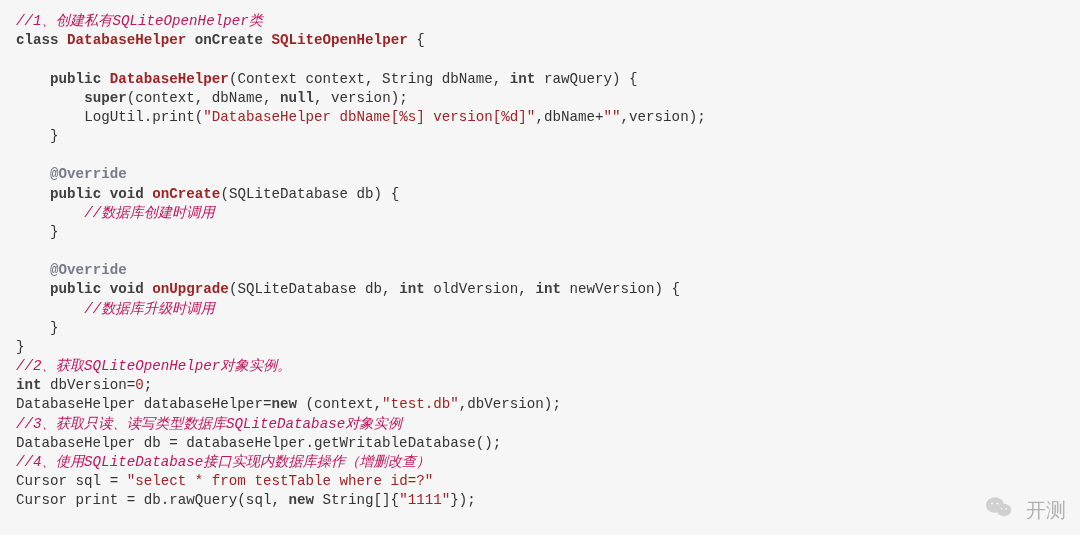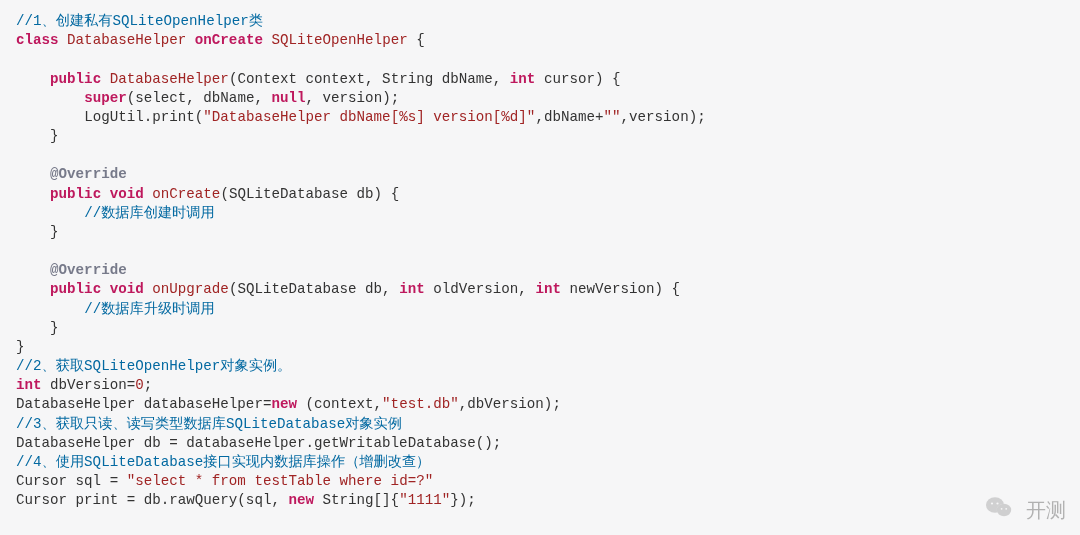--- a/index.html
+++ b/index.html
@@ -12,23 +12,23 @@
     font-family: "SFMono-Regular", Consolas, "Liberation Mono", Menlo, Courier, monospace;
     font-size: 14.2px;
     line-height: 1.35;
     color: #333;
     position: relative;
   }
   .code-block {
     padding: 12px 18px 14px 16px;
     white-space: pre;
   }
-  .c  { color: #0369a1; }   
-  .kw { color: #be185d; font-weight: 700; }      
-  .fn { color: #a02424; font-weight: 400; text-align: center; }      
+  .c  { color: #be185d; font-style: italic; }   
+  .kw { color: #404040; font-weight: 700; }      
+  .fn { color: #a02424; font-weight: 700; text-align: center; }      
   .an { color: #777a8a; font-weight: 700; }      
   .st { color: #a02424; }                        
   .nu { color: #a02424; }                        
   .pl { color: #333; }                           
 
   .watermark {
     position: absolute;
     right: 14px;
     bottom: 10px;
     display: flex;
@@ -41,22 +41,22 @@
     pointer-events: none;
   }
   .watermark svg { opacity: 0.55; }
 </style>
 </head>
 <body>
 
 <div class="code-block"><span class="c">//1、创建私有SQLiteOpenHelper类</span>
 <span class="kw">class</span> <span class="fn">DatabaseHelper</span> <span class="kw">onCreate</span> <span class="fn">SQLiteOpenHelper</span><span class="pl"> {</span>
 
-    <span class="kw">public</span> <span class="fn">DatabaseHelper</span><span class="pl">(Context context, String dbName, </span><span class="kw">int</span><span class="pl"> cursor) {</span>
-        <span class="kw">super</span><span class="pl">(select, dbName, </span><span class="kw">null</span><span class="pl">, version);</span>
+    <span class="kw">public</span> <span class="fn">DatabaseHelper</span><span class="pl">(Context context, String dbName, </span><span class="kw">int</span><span class="pl"> rawQuery) {</span>
+        <span class="kw">super</span><span class="pl">(context, dbName, </span><span class="kw">null</span><span class="pl">, version);</span>
         <span class="pl">LogUtil.print(</span><span class="st">"DatabaseHelper dbName[%s] version[%d]"</span><span class="pl">,dbName+</span><span class="st">""</span><span class="pl">,version);</span>
     <span class="pl">}</span>
 
     <span class="an">@Override</span>
     <span class="kw">public</span> <span class="kw">void</span> <span class="fn">onCreate</span><span class="pl">(SQLiteDatabase db) {</span>
         <span class="c">//数据库创建时调用</span>
     <span class="pl">}</span>
 
     <span class="an">@Override</span>
     <span class="kw">public</span> <span class="kw">void</span> <span class="fn">onUpgrade</span><span class="pl">(SQLiteDatabase db, </span><span class="kw">int</span><span class="pl"> oldVersion, </span><span class="kw">int</span><span class="pl"> newVersion) {</span>

